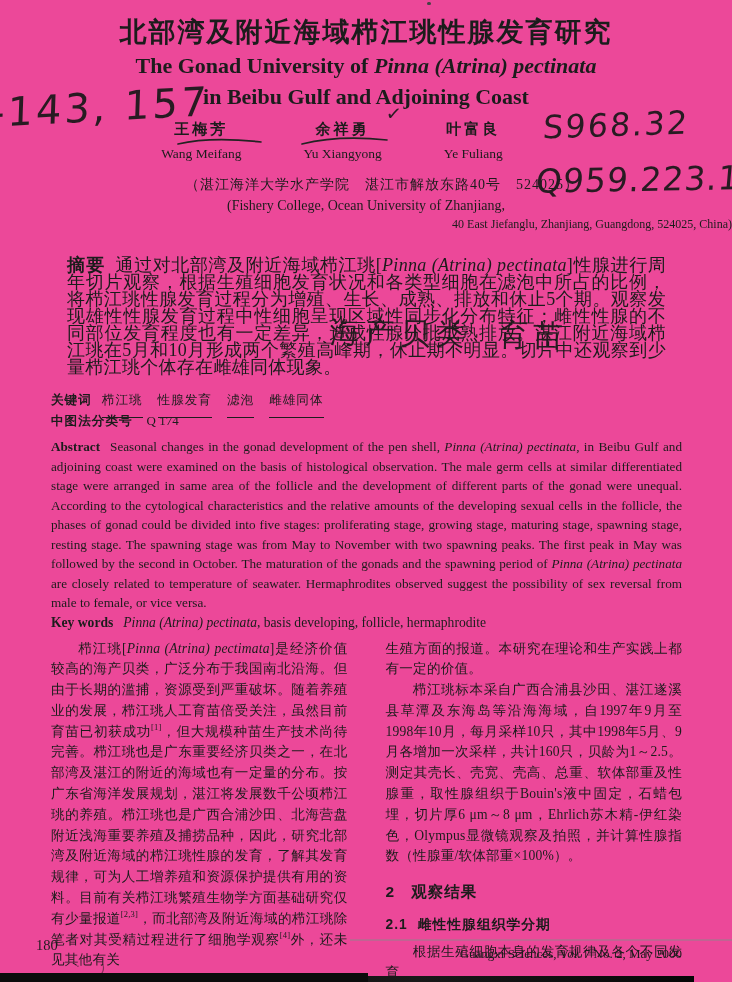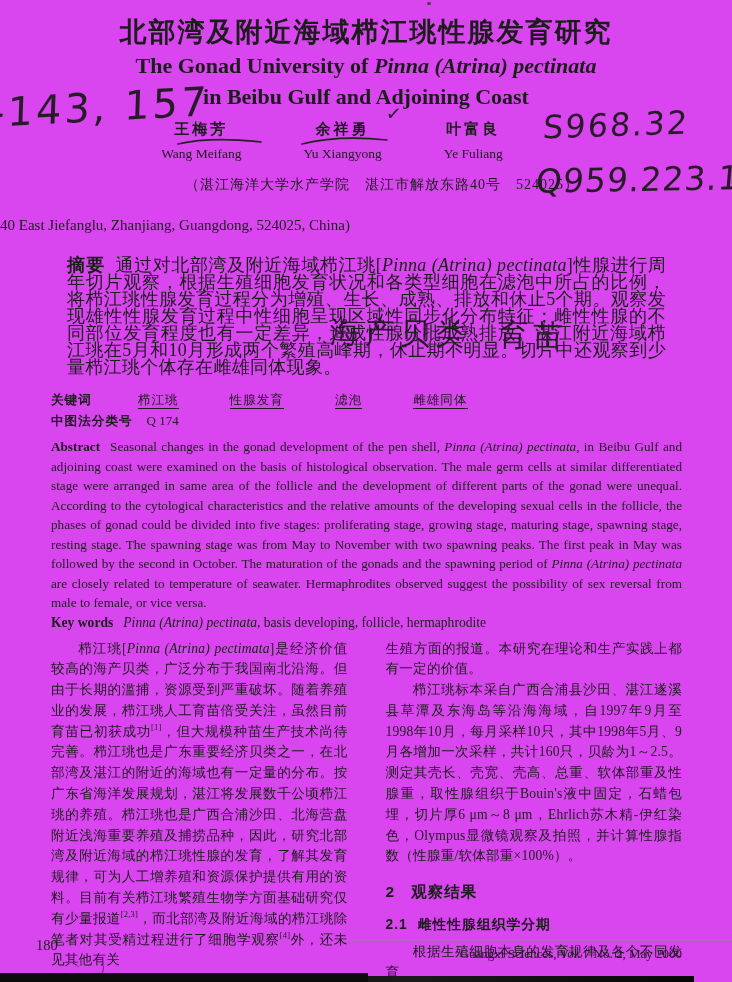--- a/index.html
+++ b/index.html
@@ -1,19 +1,19 @@
 <!DOCTYPE html>
 <html><head>
 <meta charset="utf-8">
 <style>
   html,body{margin:0;padding:0;background:#d8d8d8;}
   *{box-sizing:border-box;}
   .sheet{
     position:relative;width:732px;height:982px;margin:0 auto;
-    background:#d946ef;color:#1c1c1c;overflow:hidden;
+    background:#ec4899;color:#1c1c1c;overflow:hidden;
     font-family:"Liberation Serif","DejaVu Serif",serif;
   }
   
   .title-cn{
     position:absolute;top:14px;left:0;width:100%;margin:0;
     text-align:center;font-family:"Liberation Sans","DejaVu Sans",sans-serif;
     font-size:27px;font-weight:900;letter-spacing:2px;
   }
   .title-en{
     position:absolute;top:50px;left:0;width:100%;
@@ -25,41 +25,41 @@
     position:absolute;top:120px;left:0;width:100%;
     display:flex;justify-content:center;gap:62px;
     transform:translateX(-34px);
   }
   .author{text-align:center;}
   .author .cn{font-size:15px;font-weight:600;letter-spacing:3px;}
   .author .en{font-size:13.5px;margin-top:7px;}
   
   .affil-cn{position:absolute;top:176px;left:16px;width:100%;text-align:center;font-size:14px;letter-spacing:1px;}
   .affil-en1{position:absolute;top:198px;left:0;width:100%;text-align:center;font-size:14px;}
-  .affil-en2{position:absolute;top:217px;left:0;width:100%;text-align:left;font-size:15px;}
+  .affil-en2{position:absolute;top:217px;left:0;width:100%;text-align:right;font-size:12px;}
   
   .hw{
     position:absolute;font-family:"DejaVu Sans",sans-serif;color:#181818;
     font-weight:400;white-space:nowrap;opacity:.92;
   }
   .hw-topleft{left:-10px;top:84px;font-size:40px;letter-spacing:3px;transform:rotate(-3deg) skewX(-5deg);}
   .hw-s{left:543px;top:106px;font-size:32px;letter-spacing:2px;transform:rotate(-2deg) skewX(-6deg);}
   .hw-q{left:536px;top:160px;font-size:33px;letter-spacing:1px;transform:rotate(-1deg) skewX(-6deg);}
   .hw-mid{left:330px;top:314px;font-size:30px;letter-spacing:5px;transform:rotate(1deg);}
   .hw-mid .gap{display:inline-block;width:28px;}
   .hw-check{left:386px;top:102px;font-size:19px;transform:rotate(6deg);font-weight:bold;}
   .hw-stray1{left:76px;top:960px;font-size:12px;opacity:.55;}
   .hw-stray2{left:100px;top:962px;font-size:13px;opacity:.5;transform:rotate(14deg);}
   .pen-underline{position:absolute;}
   
   #content{position:absolute;top:241px;left:51px;width:631px;}
   .abs-cn{margin:16px;font-size:18px;line-height:17px;text-align:justify;letter-spacing:.3px;}
   .label-b{font-family:"Liberation Sans","DejaVu Sans",sans-serif;font-weight:bold;margin-right:10px;letter-spacing:1px;}
   .kw-line{margin:3px 0 0 0;font-size:12.6px;}
-  .kw{border-bottom:1.5px solid #1d1d1d;padding-bottom:1px;margin-right:15px;letter-spacing:1px;margin-left:36px;}
+  .kw{border-bottom:1.5px solid #1d1d1d;padding-bottom:10px;margin-right:15px;letter-spacing:1px;}
   .clc-line{margin:4px 0 0 0;font-size:12.6px;}
   .clc-line .val{margin-left:4px;font-size:13px;}
   .abs-en{margin:7px 0 0 0;font-size:13.2px;line-height:19.5px;text-align:justify;}
   .abs-en .label-b,.kw-en .label-b{font-family:"Liberation Serif","DejaVu Serif",serif;letter-spacing:0;text-align:center;}
   .kw-en{margin:2px 0 0 0;font-size:13.6px;}
   .columns{display:flex;gap:38px;margin-top:8px;}
   .col{width:305px;font-size:13.6px;line-height:20.8px;text-align:justify;letter-spacing:.2px;}
   .col p{margin:0;}
   .col p.indent{text-indent:2em;}
   sup.ref{font-size:8.5px;line-height:0;}
@@ -116,20 +116,21 @@
   </div>
 
   <svg class="pen-underline" style="left:176px;top:136px" width="88" height="10" viewBox="0 0 88 10">
       <path d="M2 8 C 28 2, 58 3, 85 6" stroke="#222" stroke-width="1.7" fill="none" stroke-linecap="round"></path>
     </svg>
   <svg class="pen-underline" style="left:300px;top:135px" width="90" height="11" viewBox="0 0 90 11">
       <path d="M2 9 C 30 2, 60 2, 87 5" stroke="#222" stroke-width="1.7" fill="none" stroke-linecap="round"></path>
     </svg>
 
   <div class="affil-cn">（湛江海洋大学水产学院　湛江市解放东路40号　524025）</div>
+  <div class="affil-en1">(Fishery College, Ocean University of Zhanjiang,</div>
   <div class="affil-en2">40 East Jiefanglu, Zhanjiang, Guangdong, 524025, China)</div>
 
   <div class="hw hw-mid">
     <span>海产贝类</span><span class="gap"></span><span>育苗</span>
   </div>
 
   <div id="content">
 
     <p class="abs-cn"><span class="label-b">摘要</span><span>通过对北部湾及附近海域栉江珧[</span><i>Pinna (Atrina) pectinata</i><span>]性腺进行周年切片观察，根据生殖细胞发育状况和各类型细胞在滤泡中所占的比例，将栉江珧性腺发育过程分为增殖、生长、成熟、排放和休止5个期。观察发现雄性性腺发育过程中性细胞呈现区域性同步化分布特征；雌性性腺的不同部位发育程度也有一定差异，造成性腺分批成熟排放。湛江附近海域栉江珧在5月和10月形成两个繁殖高峰期，休止期不明显。切片中还观察到少量栉江珧个体存在雌雄同体现象。</span></p>
 

